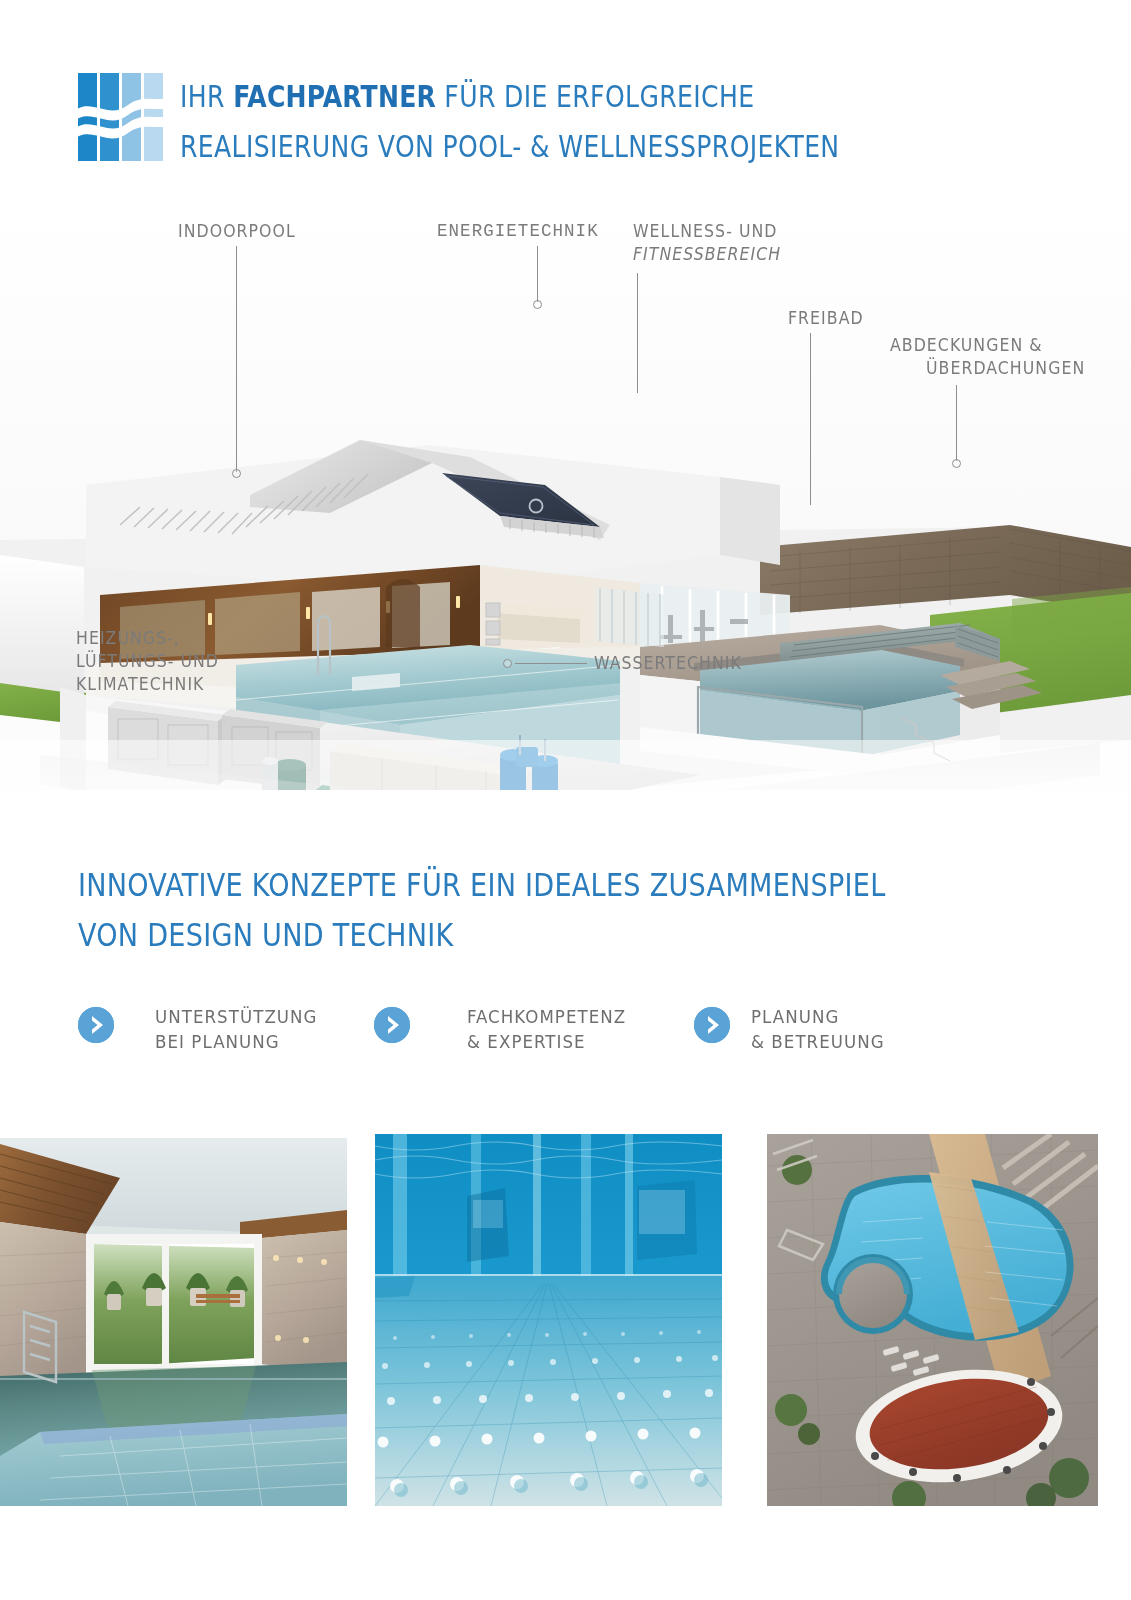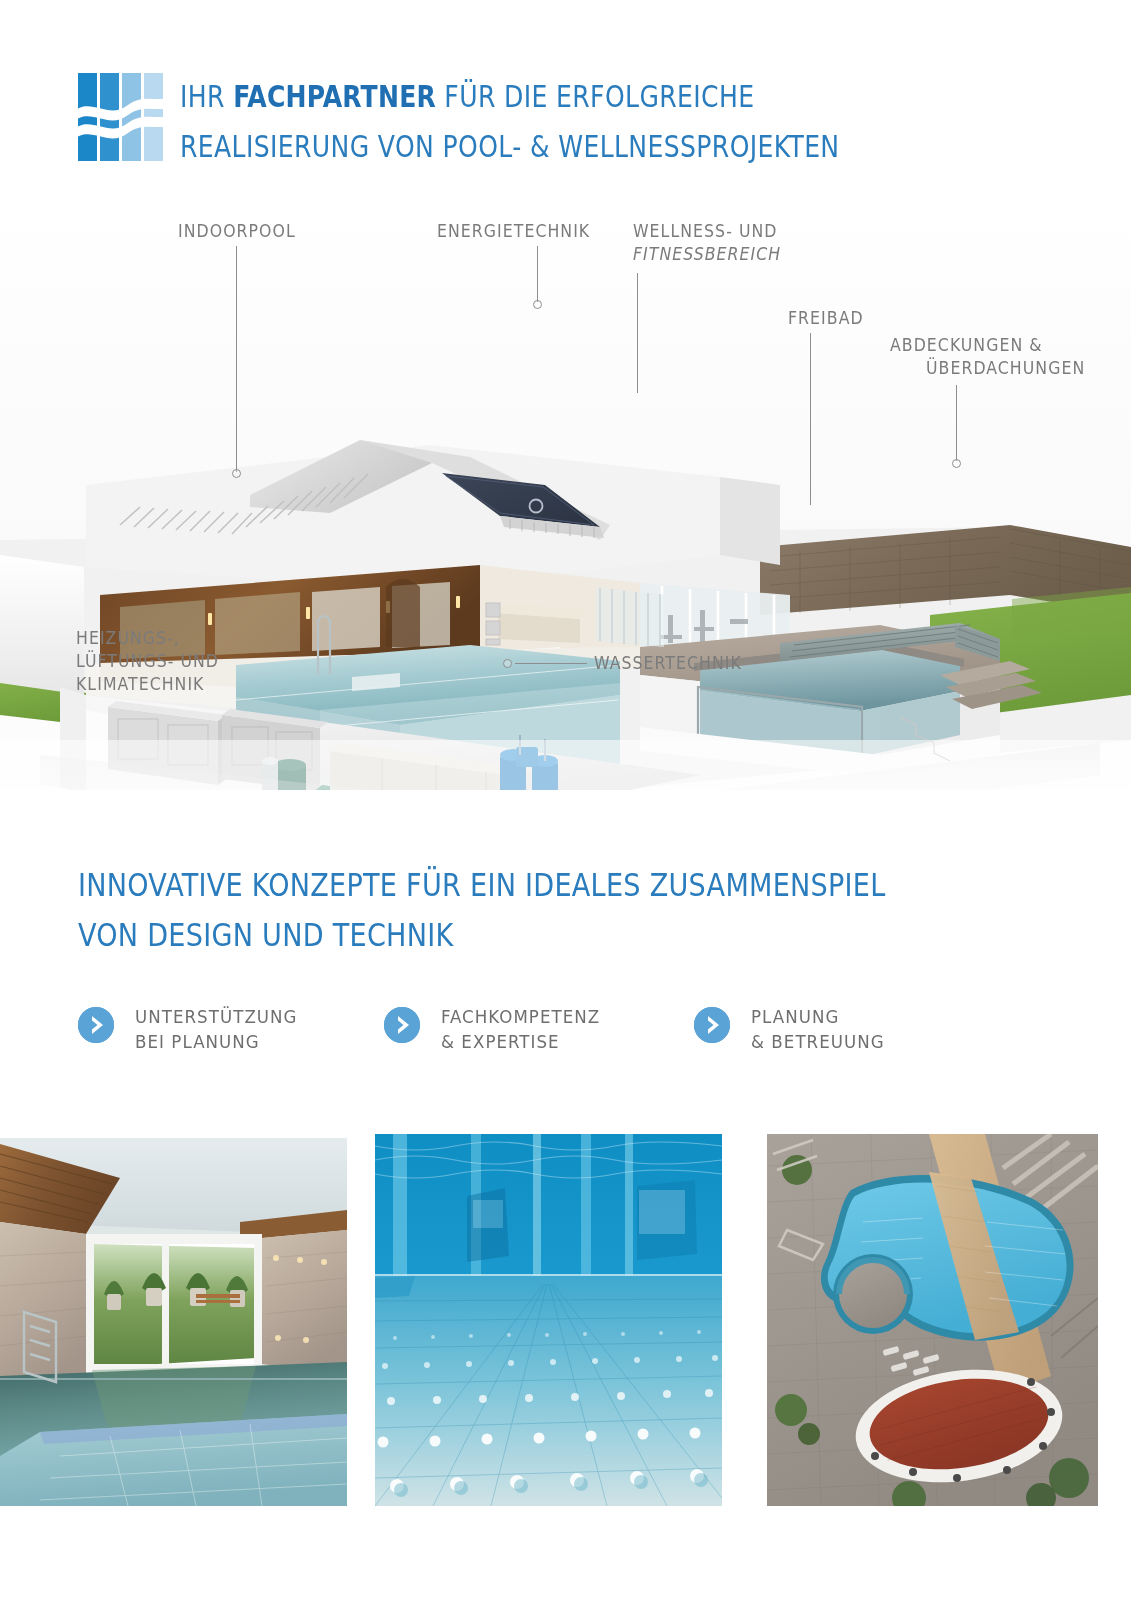--- a/index.html
+++ b/index.html
@@ -416,21 +416,21 @@
       </g>
 
       <polygon points="40,560 560,615 1100,548 1100,580 560,650 40,590" fill="url(#gShadow)" opacity="0.5"></polygon>
 
       <rect x="0" y="545" width="1131" height="50" fill="#ffffff" opacity="0.55"></rect>
     </svg>
 
     <div class="label" style="left:178px;top:25px;">INDOORPOOL</div>
     <div class="lead" style="left:236px;top:51px;height:226px;"></div>
 
-    <div class="label" style="left:437px;top:25px;">ENERGIETECHNIK</div>
+    <div class="label" style="left:437px;top:25px;font-family:Liberation Mono, monospace;">ENERGIETECHNIK</div>
     <div class="lead" style="left:537px;top:51px;height:56px;"></div>
 
     <div class="label" style="left:633px;top:25px;">WELLNESS- UND</div>
     <div class="label" style="left:633px;top:48px;font-style:italic;">FITNESSBEREICH</div>
     <div class="lead" style="left:637px;top:78px;height:120px;"></div>
 
     <div class="label" style="left:788px;top:112px;">FREIBAD</div>
     <div class="lead" style="left:810px;top:138px;height:172px;"></div>
 
     <div class="label" style="left:890px;top:139px;">ABDECKUNGEN &amp;</div>
@@ -451,31 +451,31 @@
 
   </div>
 
   <div class="sec-head">
     <div class="ln">INNOVATIVE KONZEPTE FÜR EIN IDEALES ZUSAMMENSPIEL</div>
     <div class="ln">VON DESIGN UND TECHNIK</div>
   </div>
 
   <div class="features">
 
-    <div class="feat" style="left:0px;">
+    <div class="feat" style="left:0px;gap:20px;">
       <span class="circ">
         <svg viewBox="0 0 36 36" xmlns="http://www.w3.org/2000/svg">
           <circle cx="18" cy="18" r="18" fill="#5aa3d6"></circle>
           <path d="M14 9 L25 18 L14 27 L14 22.5 L19.5 18 L14 13.5 Z" fill="#ffffff"></path>
         </svg>
       </span>
       <span class="txt"><span>UNTERSTÜTZUNG</span><br><span>BEI PLANUNG</span></span>
     </div>
 
-    <div class="feat" style="left:306px;">
+    <div class="feat" style="left:296px;gap:36px;">
       <span class="circ">
         <svg viewBox="0 0 36 36" xmlns="http://www.w3.org/2000/svg">
           <circle cx="18" cy="18" r="18" fill="#5aa3d6"></circle>
           <path d="M14 9 L25 18 L14 27 L14 22.5 L19.5 18 L14 13.5 Z" fill="#ffffff"></path>
         </svg>
       </span>
       <span class="txt"><span>FACHKOMPETENZ</span><br><span>&amp; EXPERTISE</span></span>
     </div>
 
     <div class="feat" style="left:616px;">

